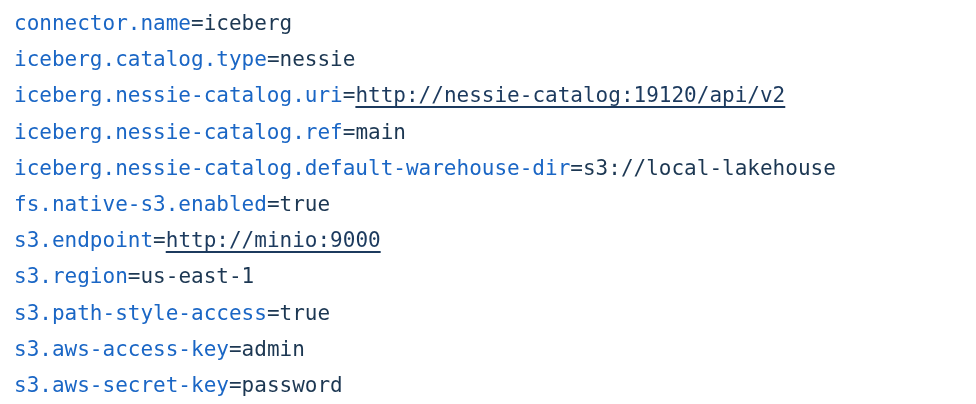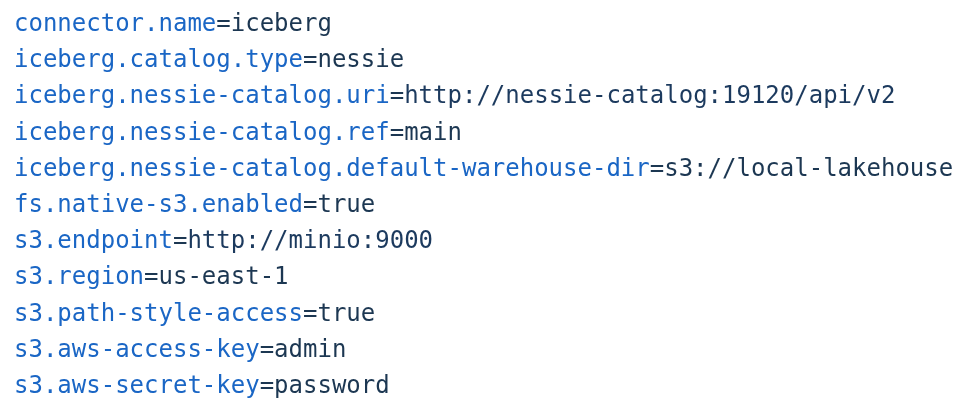--- a/index.html
+++ b/index.html
@@ -15,31 +15,32 @@
     font-family: "DejaVu Sans Mono", "Liberation Mono", monospace;
   }
   .screen {
     width: 976px;
     height: 404px;
     overflow: hidden;
     background: var(--bg-color);
   }
   .code-block {
     padding: 5px 0 0 14px;
-    font-size: 24px;
+    font-size: 21px;
     line-height: 36.2px;
     white-space: pre;
     color: var(--value-color);
   }
   .line { height: 36.2px; }
   .k { color: var(--key-color); }
   .eq { color: var(--value-color); }
   .v { color: var(--value-color); }
   .v.link {
     color: var(--link-color);
+    text-decoration: underline;
     text-decoration-thickness: 2px;
     text-underline-offset: 4px;
     cursor: pointer;
   }
 </style>
 </head>
 <body>
 
 <div class="screen">
   <div class="code-block" id="code-block"><div class="line"><span class="k">connector.name</span><span class="eq">=</span><span class="v">iceberg</span></div><div class="line"><span class="k">iceberg.catalog.type</span><span class="eq">=</span><span class="v">nessie</span></div><div class="line"><span class="k">iceberg.nessie-catalog.uri</span><span class="eq">=</span><span class="v link">http://nessie-catalog:19120/api/v2</span></div><div class="line"><span class="k">iceberg.nessie-catalog.ref</span><span class="eq">=</span><span class="v">main</span></div><div class="line"><span class="k">iceberg.nessie-catalog.default-warehouse-dir</span><span class="eq">=</span><span class="v">s3://local-lakehouse</span></div><div class="line"><span class="k">fs.native-s3.enabled</span><span class="eq">=</span><span class="v">true</span></div><div class="line"><span class="k">s3.endpoint</span><span class="eq">=</span><span class="v link">http://minio:9000</span></div><div class="line"><span class="k">s3.region</span><span class="eq">=</span><span class="v">us-east-1</span></div><div class="line"><span class="k">s3.path-style-access</span><span class="eq">=</span><span class="v">true</span></div><div class="line"><span class="k">s3.aws-access-key</span><span class="eq">=</span><span class="v">admin</span></div><div class="line"><span class="k">s3.aws-secret-key</span><span class="eq">=</span><span class="v">password</span></div></div>

